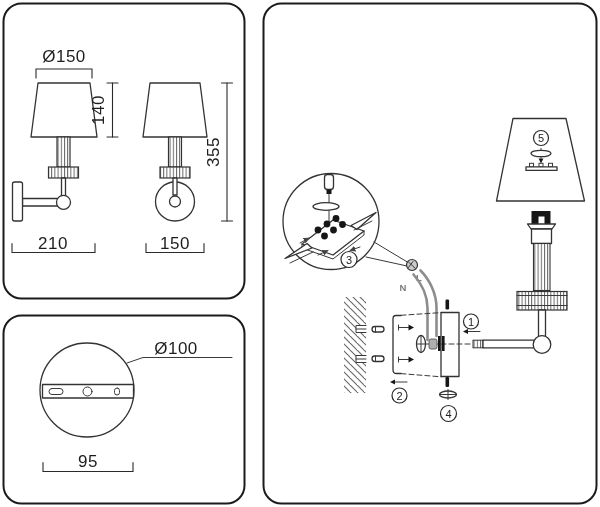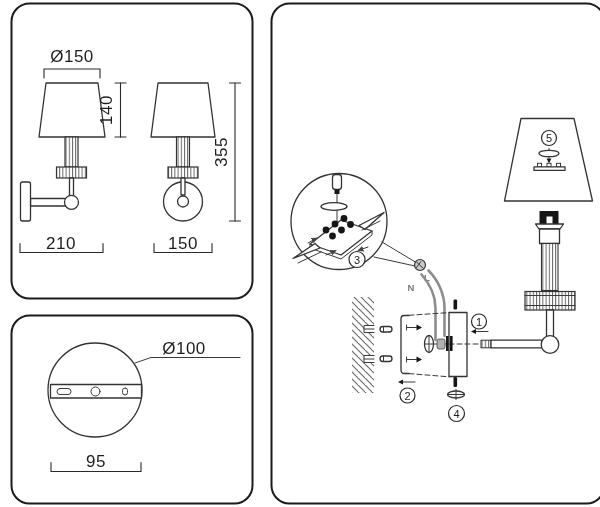--- a/index.html
+++ b/index.html
@@ -1,16 +1,16 @@
 <!DOCTYPE html>
 <html><head>
 <meta charset="utf-8">
 <style>
   html,body{margin:0;padding:0;background:#ffffff;}
-  .stage{width:568px;height:507px;position:relative;background:#fff;margin-left:8px;}
+  .stage{width:568px;height:507px;position:relative;background:#fff;}
   svg{display:block;}
   .panel{fill:#fff;stroke:#1b1b1b;stroke-width:2;}
   .ln{fill:none;stroke:#333;stroke-width:1.3;stroke-linejoin:round;stroke-linecap:round;}
   .lnw{fill:#fff;stroke:#333;stroke-width:1.3;stroke-linejoin:round;}
   .thin{fill:none;stroke:#3a3a3a;stroke-width:1;stroke-linecap:round;}
   .dim{fill:none;stroke:#2a2a2a;stroke-width:1.1;stroke-linecap:round;}
   .dash{stroke-dasharray:5 3;}
   .blk{fill:#161616;stroke:none;}
   .wire{fill:none;stroke:#8d8d8d;stroke-width:2.6;stroke-linecap:round;}
   .dim-text{font:17px "Liberation Sans", sans-serif;fill:#1d1d1d;letter-spacing:.5px;}

